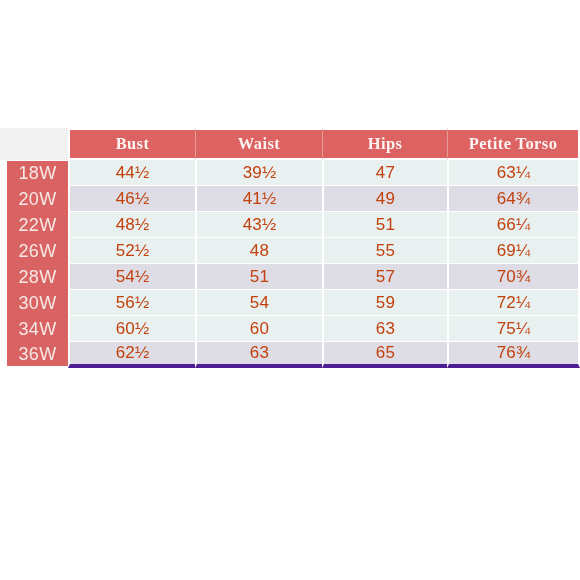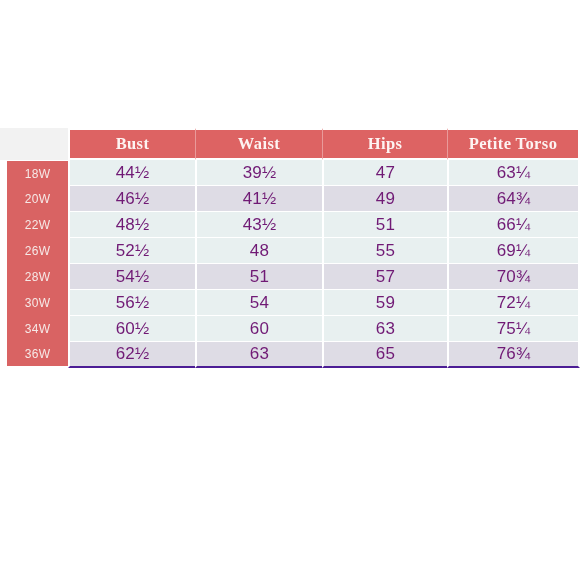--- a/index.html
+++ b/index.html
@@ -98,38 +98,38 @@
     margin: 0;
     height: 26px;
     vertical-align: middle;
     box-sizing: border-box;
   }
 
   td.size-cell {
     background: #d96363;
     color: #f6e9e7;
     font-family: "Liberation Sans", sans-serif;
-    font-size: 12px;
+    font-size: 18px;
     font-weight: 400;
     letter-spacing: 0.3px;
     text-align: center;
     border-left: 7px solid #ffffff;
   }
 
   tbody tr:first-child td.size-cell {
     border-top: 1px solid #ffffff;
   }
   tbody tr:last-child td.size-cell {
     border-bottom: 2px solid #ffffff;
     margin-top: 39px;
   }
 
   td.val-cell {
     text-align: center;
-    color: #701a75;
+    color: #c2410c;
     font-family: "Liberation Sans", sans-serif;
     font-size: 17px;
     font-weight: 400;
     letter-spacing: 0.2px;
     border-left: 2px solid #ffffff;
   }
   td.val-cell.first-val {
     border-left: 2px solid #ffffff;
   }
   td.val-cell.last-val {
@@ -138,21 +138,21 @@
 
   
   tbody tr.odd td.val-cell  { background: #e8f0f0; }
   tbody tr.even td.val-cell { background: #dedce5; }
 
   tbody tr.odd td.val-cell,
   tbody tr.even td.val-cell {
     border-bottom: 1px solid #ffffff;
   }
   tbody tr:last-child td.val-cell {
-    border-bottom: 2px solid #4c1d95;
+    border-bottom: 4px solid #4c1d95;
   }
 </style>
 </head>
 <body>
 
 <div class="page">
 
   <div class="corner-shade"></div>
 
   <div class="chart">

